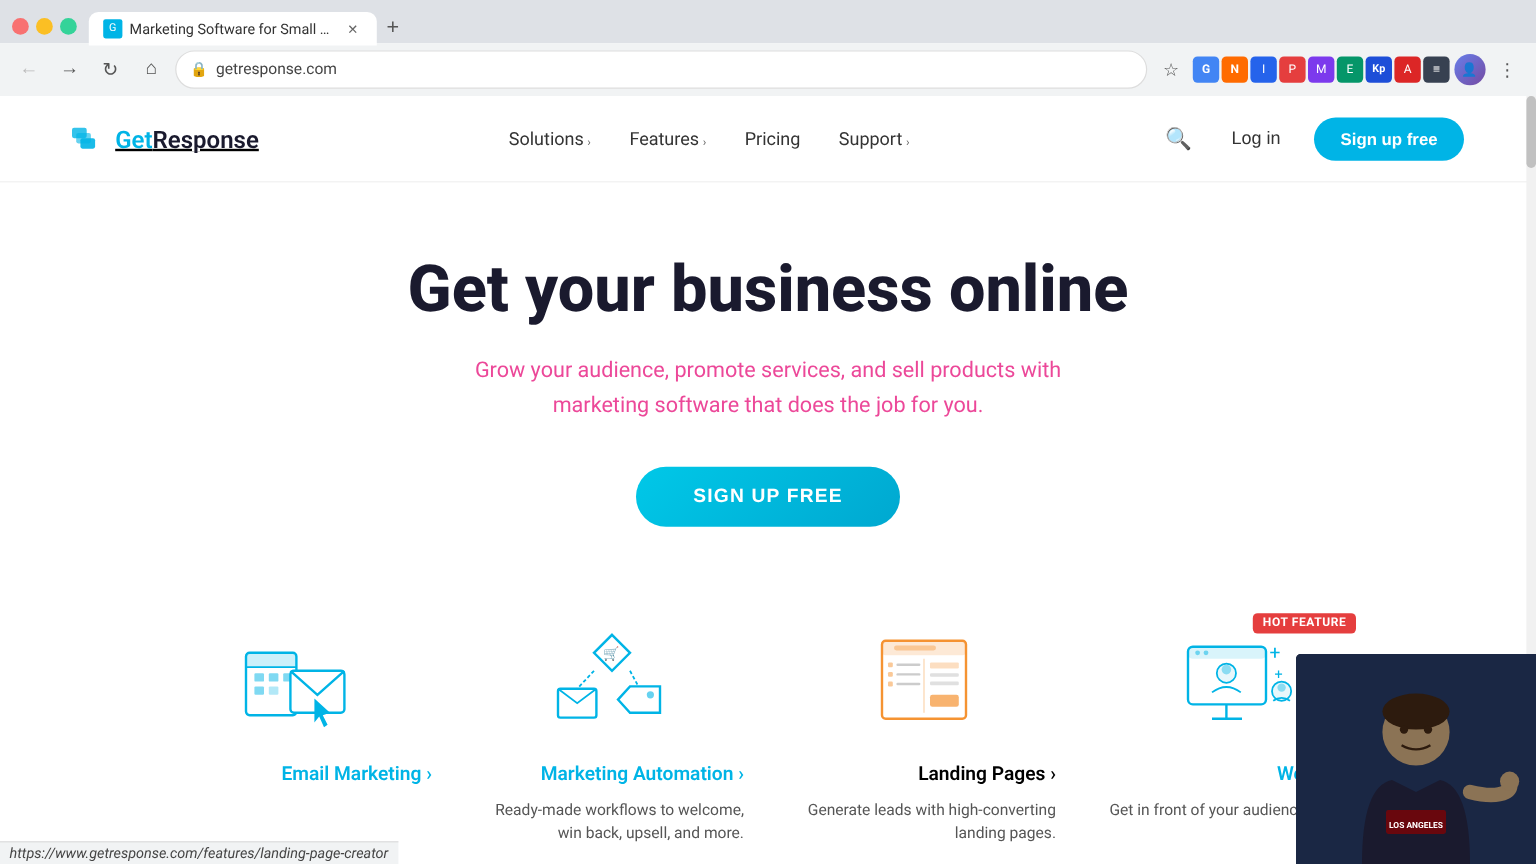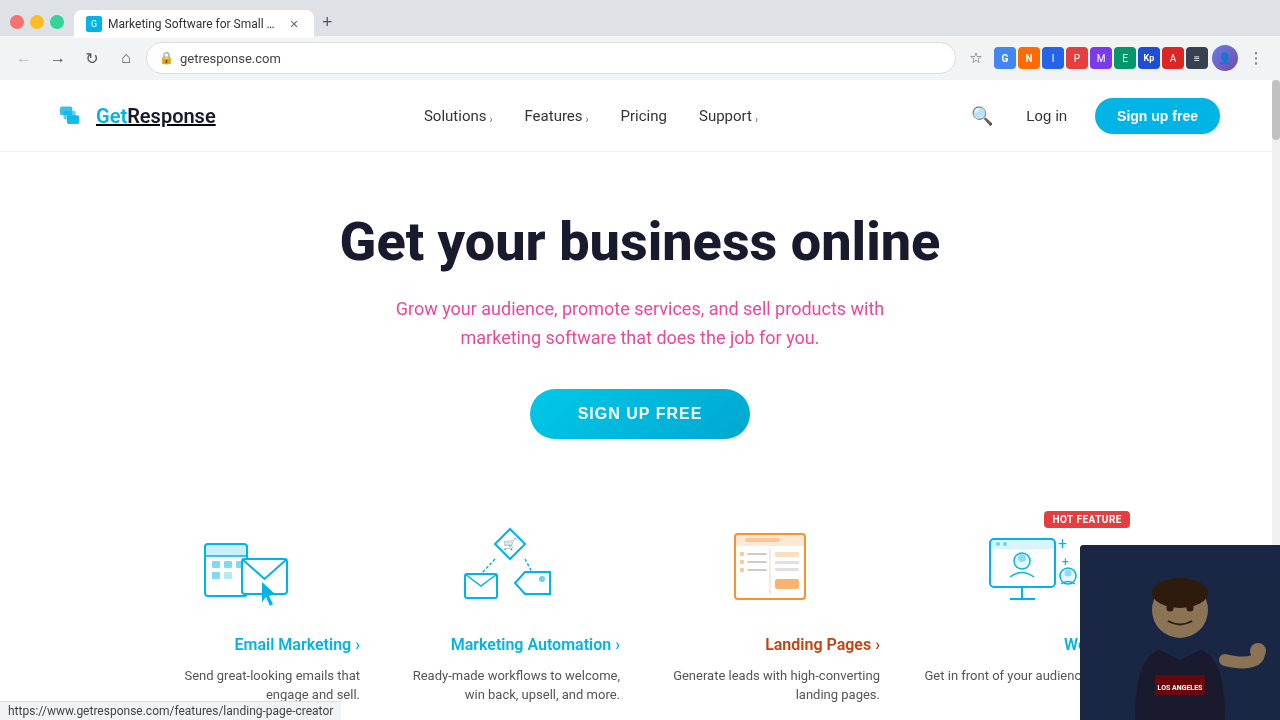--- a/index.html
+++ b/index.html
@@ -280,21 +280,21 @@
     }
     .feature-link {
       font-size: 16px;
       font-weight: 600;
       color: #00b4e6;
       text-decoration: none;
       cursor: pointer;
       display: block;
       margin-bottom: 12px;
     }
-    .feature-link.orange { color: #c2410c; }
+    .feature-link.orange { color: #000000; }
     .feature-desc {
       font-size: 13px;
       color: #555;
       line-height: 1.5;
     }
     .hot-badge {
       position: absolute;
       top: -8px;
       right: 30px;
       background: #e53e3e;
@@ -334,20 +334,21 @@
     
     .status-bar {
       position: absolute;
       bottom: 0;
       left: 0;
       background: #f1f3f4;
       font-size: 12px;
       color: #444;
       padding: 2px 8px;
       border-top: 1px solid #ddd;
+      font-style: italic;
     }
   </style>
 </head>
 <body>
 
 <div>
 
   <div class="title-bar">
     <div class="window-controls">
       <button class="win-btn close"></button>
@@ -463,21 +464,20 @@
           <rect x="12" y="48" width="8" height="7" rx="1" fill="#00b4e6" opacity="0.5"></rect>
           <rect x="24" y="48" width="8" height="7" rx="1" fill="#00b4e6" opacity="0.3"></rect>
 
           <rect x="42" y="35" width="45" height="35" rx="3" stroke="#00b4e6" stroke-width="2" fill="white"></rect>
           <polyline points="42,35 64.5,55 87,35" stroke="#00b4e6" stroke-width="2" fill="none"></polyline>
 
           <polygon points="62,58 62,78 66,73 70,82 73,80 69,72 75,70" fill="#00b4e6"></polygon>
         </svg>
       </div>
       <a class="feature-link">Email Marketing ›</a>
-      <p class="feature-desc">Send great-looking emails that engage and sell.</p>
     </div>
 
     <div class="feature-card">
       <div class="feature-icon">
         <svg width="100" height="90" viewBox="0 0 100 90" fill="none">
 
           <polygon points="50,5 65,20 50,35 35,20" stroke="#00b4e6" stroke-width="2" fill="white"></polygon>
 
           <text x="50" y="24" text-anchor="middle" font-size="11" fill="#00b4e6">🛒</text>
 

